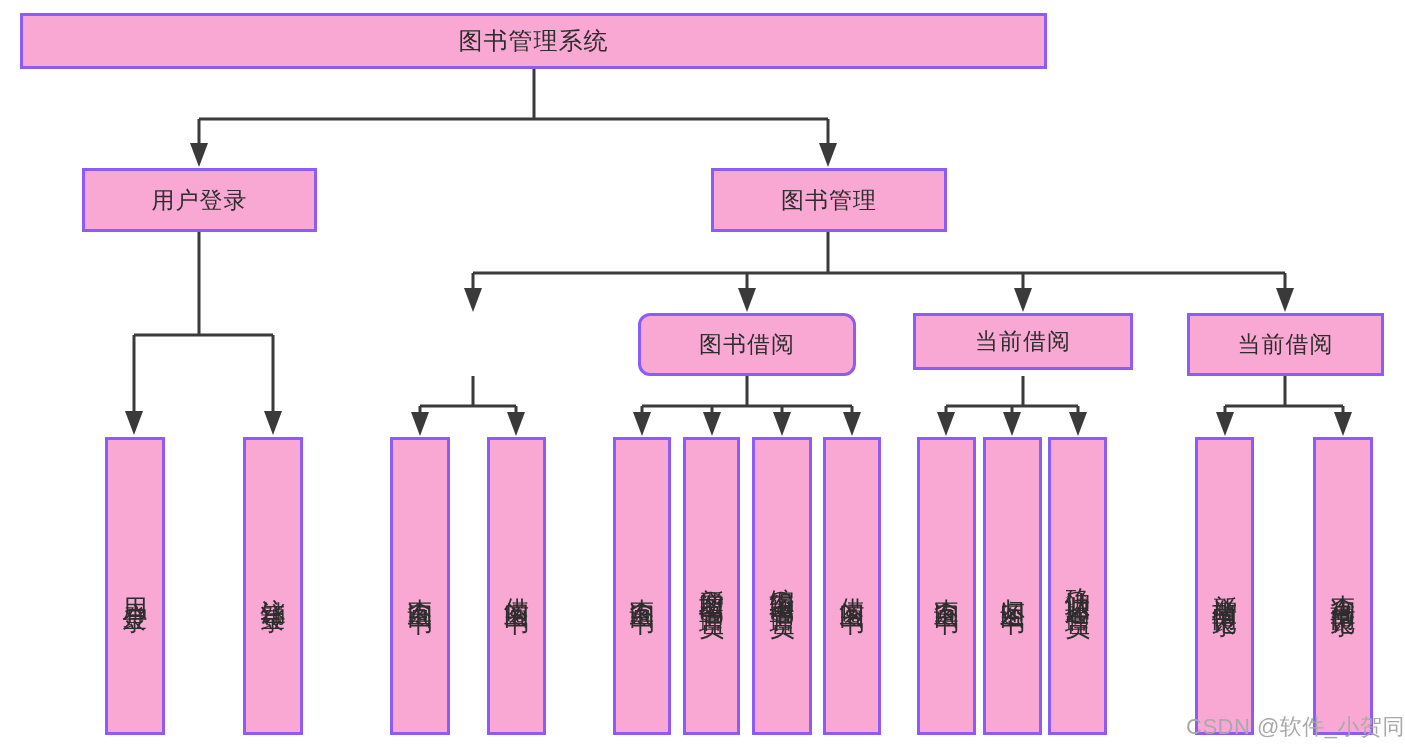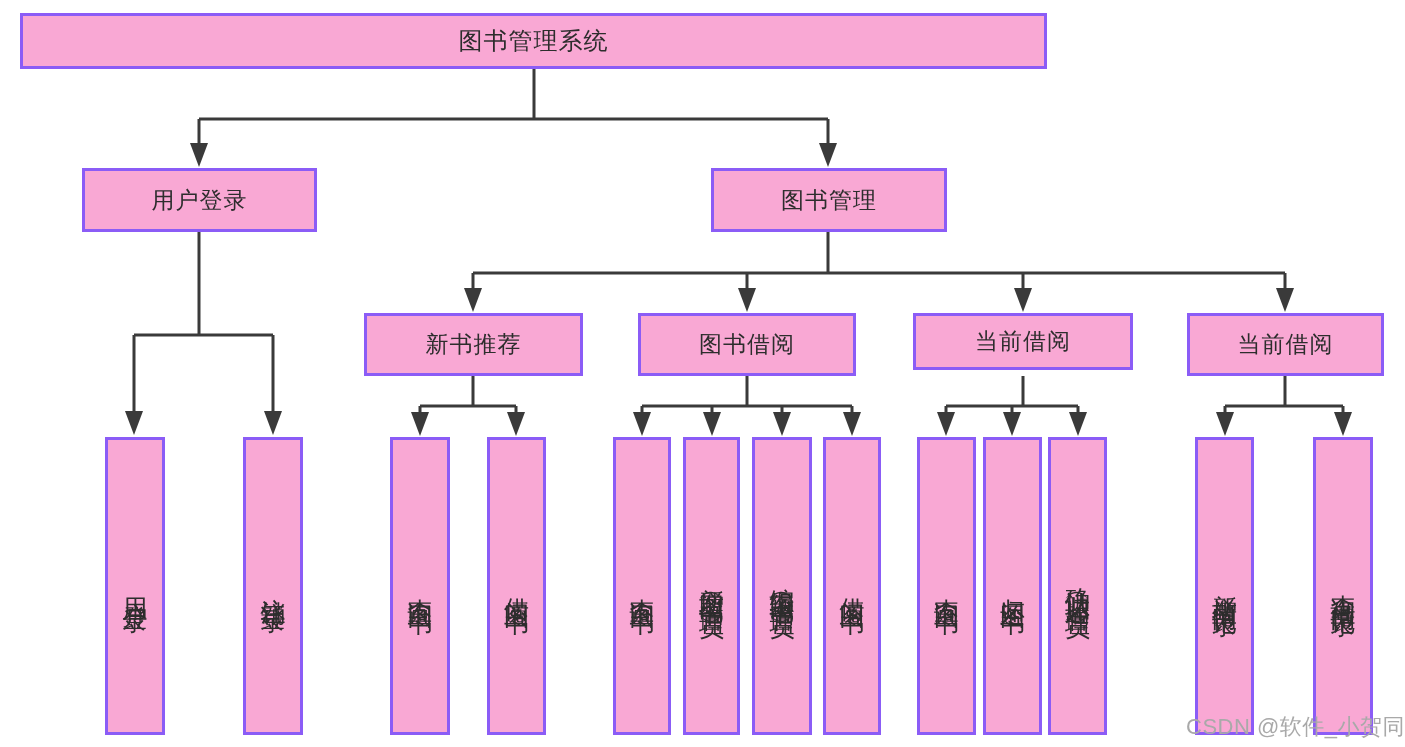--- a/index.html
+++ b/index.html
@@ -100,24 +100,21 @@
     <span class="label">图书管理系统</span>
   </div>
 
   <div class="node h2" style="left:82px; top:168px; width:235px; height:64px;">
     <span class="label">用户登录</span>
   </div>
   <div class="node h2" style="left:711px; top:168px; width:236px; height:64px;">
     <span class="label">图书管理</span>
   </div>
 
-  <div class="node h2" style="left:364px; top:313px; width:219px; height:63px;">
-    <span class="label">新书推荐</span>
-  </div>
-  <div class="node h2" style="left:638px; top:313px; width:218px; height:63px;">
+  <div class="node h2" style="left:638px; top:313px; width:218px; height:63px;border-radius:12px;">
     <span class="label">图书借阅</span>
   </div>
   <div class="node h2" style="left:913px; top:313px; width:220px; height:57px;">
     <span class="label">当前借阅</span>
   </div>
   <div class="node h2" style="left:1187px; top:313px; width:197px; height:63px;">
     <span class="label">当前借阅</span>
   </div>
 
   <div class="node v" style="left:105px; top:437px; width:60px; height:298px;">

